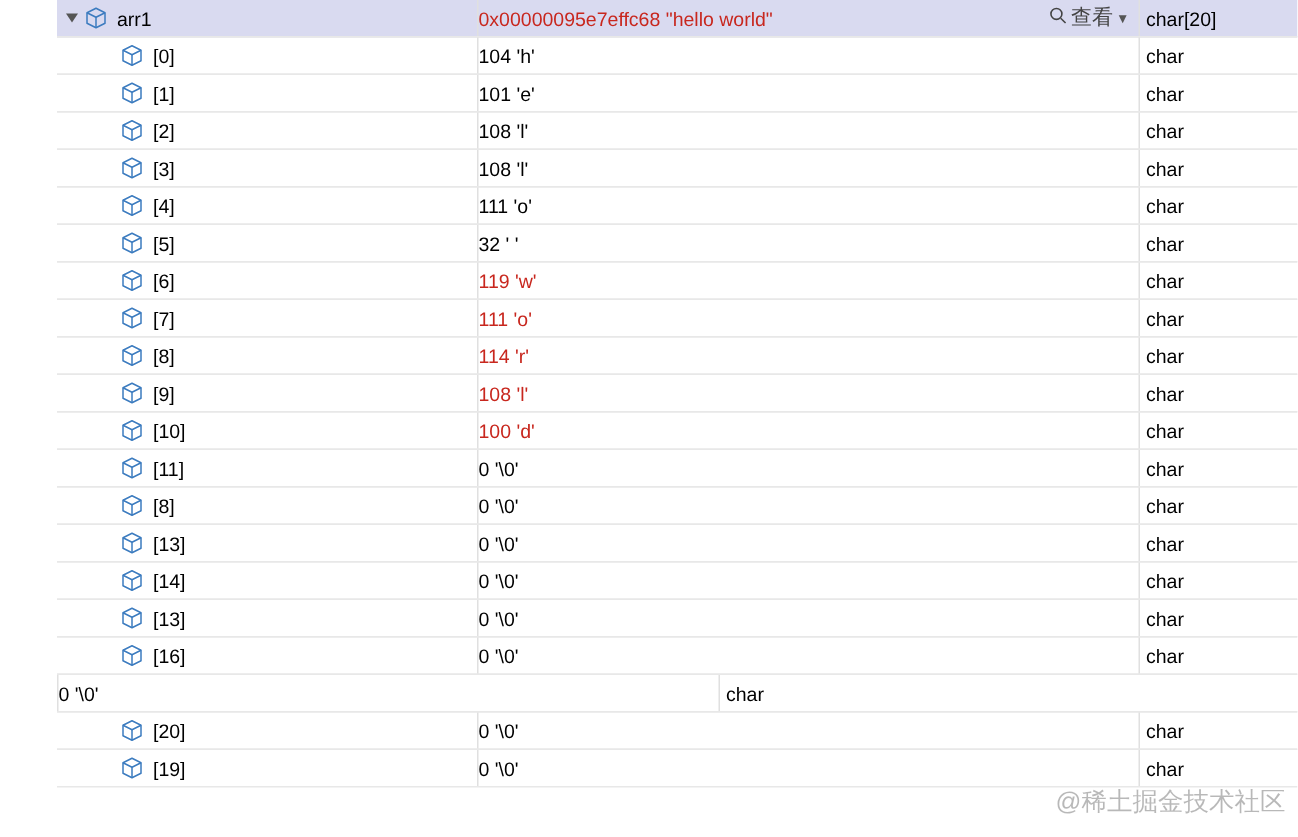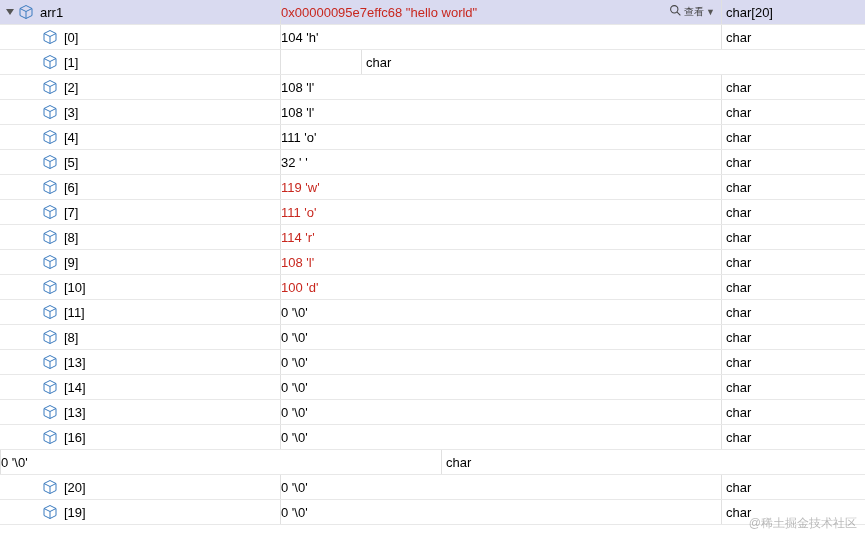--- a/index.html
+++ b/index.html
@@ -14,20 +14,21 @@
     }
     .table { width: 100%; }
     .row {
       display: flex;
       align-items: center;
       height: 26px;
       border-bottom: 1px solid #e8e8e8;
       border-top: 1px solid #e8e8e8;
       margin-top: -1px;
       white-space: nowrap;
+      margin-left: 38px;
     }
     .row.head {
       background: #d9daf0;
     }
     .col-name {
       width: 280px;
       display: flex;
       align-items: center;
       flex-shrink: 0;
     }
@@ -71,28 +72,28 @@
       height: 16px;
       display: inline-flex;
       align-items: center;
       justify-content: center;
       margin-right: 6px;
       flex-shrink: 0;
     }
     .cube svg { width: 16px; height: 16px; }
     .red { color: #c8271e; }
     .mag { color: #333; }
-    .viewtxt { color: #444; font-size: 10px; }
+    .viewtxt { color: #444; font-size: 14px; }
     .droptri { font-size: 9px; color: #555; }
     .watermark {
       position: absolute;
       right: 8px;
-      bottom: 26px;
+      bottom: 12px;
       color: rgba(0,0,0,0.28);
-      font-size: 12px;
+      font-size: 17px;
       pointer-events: none;
     }
   </style>
 </head>
 <body>
 
 <div class="table">
 
   <div class="row head">
     <div class="col-name indent0">
@@ -161,20 +162,23 @@
               <g stroke="#3b7bbf" stroke-width="2" fill="none" stroke-linejoin="round">
                 <path d="M16 3 L28 9 L28 23 L16 29 L4 23 L4 9 Z"></path>
                 <path d="M4 9 L16 15 L28 9"></path>
                 <path d="M16 15 L16 29"></path>
               </g>
             </svg>
           </span>
           <span>[1]</span>
         </div>
         <span class="vsep"></span>
+        <div class="col-val">
+          <span>101 'e'</span>
+        </div>
         <div class="col-view"></div>
         <span class="vsep"></span>
         <div class="col-type"><span>char</span></div>
       </div>
       <div class="row">
         <div class="col-name indent1">
           <span class="cube">
             <svg viewBox="0 0 32 32">
               <g stroke="#3b7bbf" stroke-width="2" fill="none" stroke-linejoin="round">
                 <path d="M16 3 L28 9 L28 23 L16 29 L4 23 L4 9 Z"></path>

